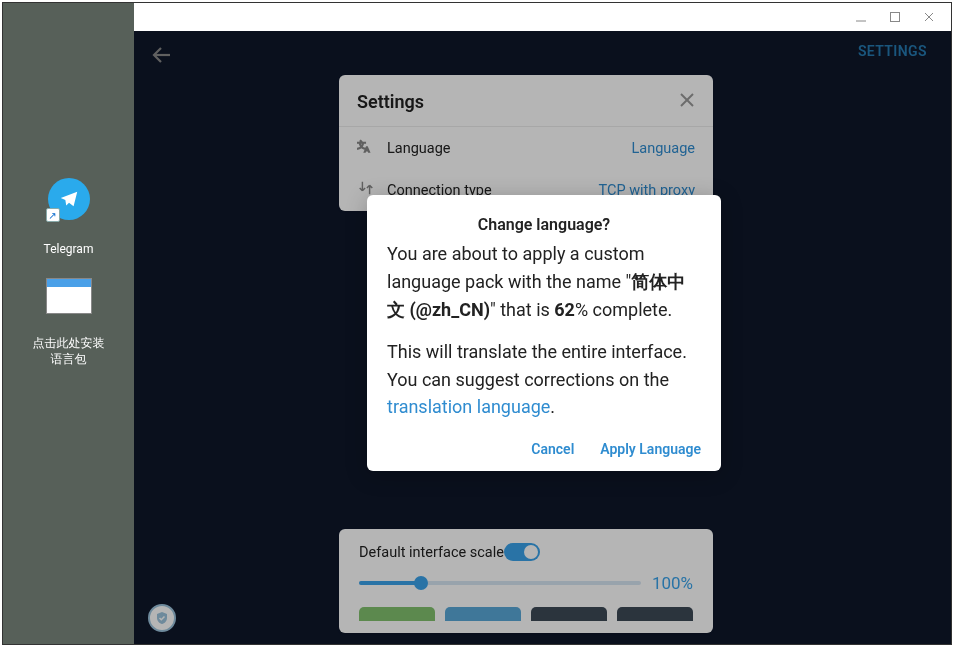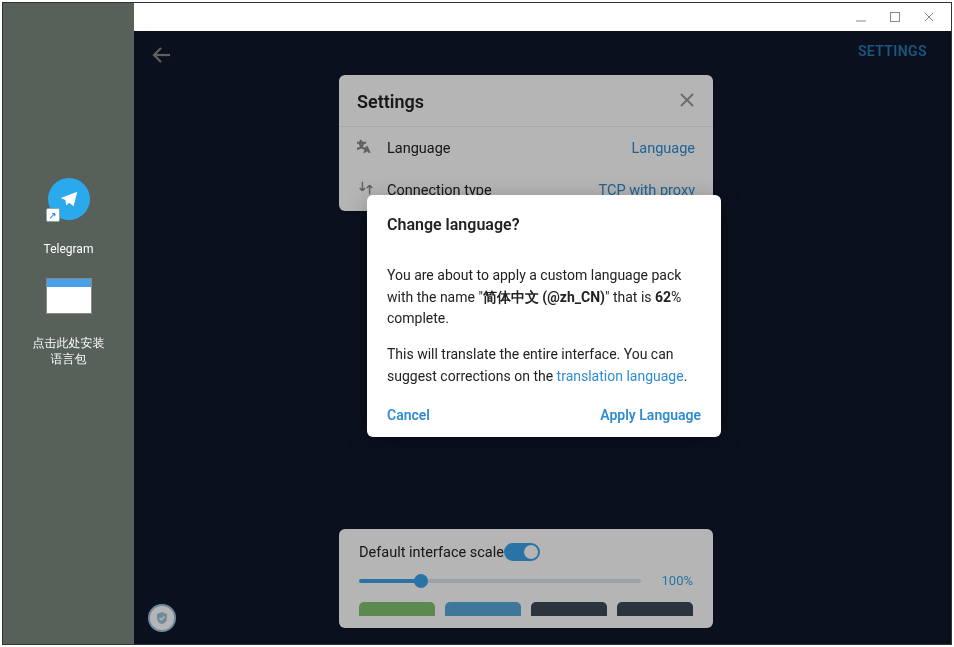--- a/index.html
+++ b/index.html
@@ -108,21 +108,21 @@
       position: relative; cursor: pointer;
     }
     .toggle::after {
       content: ""; position: absolute; right: 2px; top: 2px;
       width: 14px; height: 14px; border-radius: 50%; background: #fff;
     }
     .slider-row { display: flex; align-items: center; gap: 10px; }
     .slider-track { position: relative; flex: 1; height: 4px; background: #d7e6f2; border-radius: 2px; }
     .slider-fill { position: absolute; left: 0; top: 0; bottom: 0; width: 22%; background: #3aa3ea; border-radius: 2px; }
     .slider-knob { position: absolute; left: 22%; top: 50%; width: 14px; height: 14px; border-radius: 50%; background: #3aa3ea; transform: translate(-50%,-50%); }
-    .pct { font-size: 13px; color: #3aa3ea; width: 42px; text-align: right; }
+    .pct { font-size: 17px; color: #3aa3ea; width: 42px; text-align: right; }
     .thumbrow { display: flex; gap: 10px; margin-top: 14px; }
     .thumb { width: 78px; height: 14px; border-radius: 5px 5px 0 0; }
     .thumb.a { background: #82c26e; }
     .thumb.b { background: #5aa8d8; }
     .thumb.c { background: #3d4a57; }
     .thumb.d { background: #3d4a57; }
     .sec-badge {
       position: absolute; left: 14px; bottom: 12px;
       width: 28px; height: 28px; border-radius: 50%;
       border: 2px solid #9cc3dc; display: flex; align-items: center; justify-content: center;
@@ -132,25 +132,25 @@
     .scrim {
       position: absolute; inset: 0;
       background: rgba(0,0,0,0.29);
     }
     .modal {
       position: absolute; left: 367px; top: 195px;
       width: 354px; background: #fff; border-radius: 6px;
       box-shadow: 0 4px 22px rgba(0,0,0,0.24);
       padding: 20px 20px 14px 20px;
     }
-    .modal h3 { font-size: 16px; font-weight: 600; color: #222; margin-bottom: 31px; }
-    .modal p { font-size: 14px; line-height: 1.55; color: #222; margin-bottom: 14px; }
+    .modal h3 { font-size: 16px; font-weight: 600; color: #222; margin-bottom: 6px; text-align: center; }
+    .modal p { font-size: 18px; line-height: 1.55; color: #222; margin-bottom: 14px; }
     .modal a { color: #2f8cd0; text-decoration: none; }
     .modal-actions {
-      display: flex; justify-content: space-between; padding-top: 6px;
+      display: flex; justify-content: flex-end; gap: 26px; padding-top: 6px;
     }
     .modal-btn { color: #2f8cd0; font-weight: 600; font-size: 14px; cursor: pointer; }
   </style>
 </head>
 <body>
 <div class="outer-frame"></div>
 
 <div class="desktop">
   <div class="desk-icon one">
     <div class="tg-circle">

